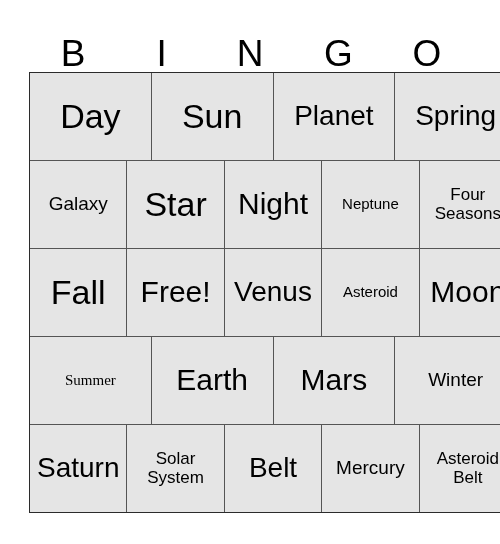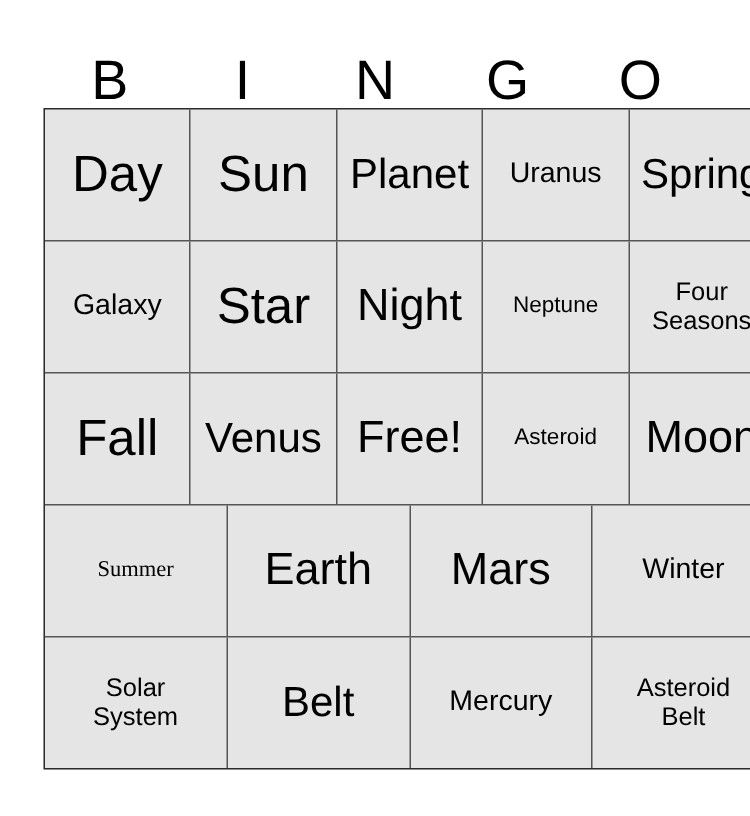--- a/index.html
+++ b/index.html
@@ -127,23 +127,20 @@
       <div class="cell" style="border-right-color: rgb(85, 85, 85);">
         <span class="cell-text s-xl">Day</span>
       </div>
       <div class="cell" style="border-right-color: rgb(85, 85, 85);">
         <span class="cell-text s-xl">Sun</span>
       </div>
       <div class="cell" style="border-right-color: rgb(85, 85, 85);">
         <span class="cell-text s-md">Planet</span>
       </div>
       <div class="cell" style="border-right-color: rgb(85, 85, 85);">
-        <span class="cell-text s-sm">Uranus</span>
-      </div>
-      <div class="cell" style="border-right-color: rgb(85, 85, 85);">
         <span class="cell-text s-md">Spring</span>
       </div>
     </div>
 
     <div class="grid-row" style="border-bottom-color: rgb(85, 85, 85);">
       <div class="cell" style="border-right-color: rgb(85, 85, 85);">
         <span class="cell-text s-sm">Galaxy</span>
       </div>
       <div class="cell" style="border-right-color: rgb(85, 85, 85);">
         <span class="cell-text s-xl">Star</span>
@@ -158,24 +155,24 @@
         <span class="cell-text s-xs">Four
 Seasons</span>
       </div>
     </div>
 
     <div class="grid-row" style="border-bottom-color: rgb(85, 85, 85);">
       <div class="cell" style="border-right-color: rgb(85, 85, 85);">
         <span class="cell-text s-xl">Fall</span>
       </div>
       <div class="cell" style="border-right-color: rgb(85, 85, 85);">
+        <span class="cell-text s-lg">Free!</span>
+      </div>
+      <div class="cell" style="border-right-color: rgb(85, 85, 85);">
         <span class="cell-text s-md">Venus</span>
-      </div>
-      <div class="cell" style="border-right-color: rgb(85, 85, 85);">
-        <span class="cell-text s-lg">Free!</span>
       </div>
       <div class="cell" style="border-right-color: rgb(85, 85, 85);">
         <span class="cell-text s-xxs">Asteroid</span>
       </div>
       <div class="cell" style="border-right-color: rgb(85, 85, 85);">
         <span class="cell-text s-lg">Moon</span>
       </div>
     </div>
 
     <div class="grid-row" style="border-bottom-color: rgb(85, 85, 85);">
@@ -188,20 +185,23 @@
       <div class="cell" style="border-right-color: rgb(85, 85, 85);">
         <span class="cell-text s-lg">Mars</span>
       </div>
       <div class="cell" style="border-right-color: rgb(85, 85, 85);">
         <span class="cell-text s-sm">Winter</span>
       </div>
     </div>
 
     <div class="grid-row" style="border-bottom-color: rgb(85, 85, 85);">
       <div class="cell" style="border-right-color: rgb(85, 85, 85);">
+        <span class="cell-text s-md">Saturn</span>
+      </div>
+      <div class="cell" style="border-right-color: rgb(85, 85, 85);">
         <span class="cell-text s-xs">Solar
 System</span>
       </div>
       <div class="cell" style="border-right-color: rgb(85, 85, 85);">
         <span class="cell-text s-md">Belt</span>
       </div>
       <div class="cell" style="border-right-color: rgb(85, 85, 85);">
         <span class="cell-text s-sm">Mercury</span>
       </div>
       <div class="cell" style="border-right-color: rgb(85, 85, 85);">

